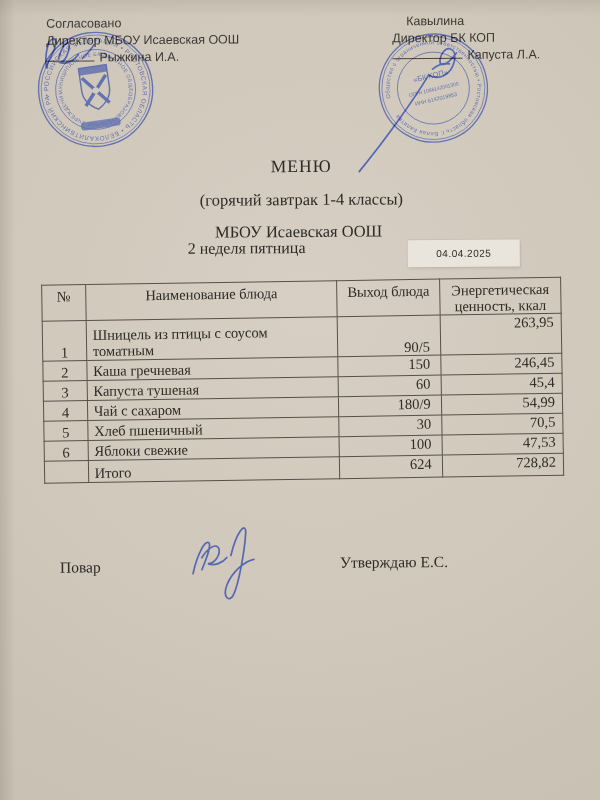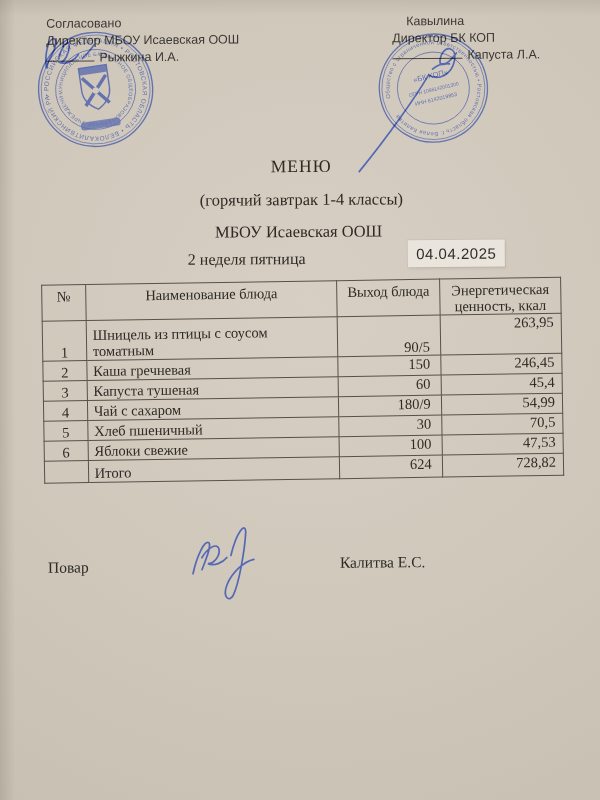--- a/index.html
+++ b/index.html
@@ -43,26 +43,26 @@
   .signature path{fill:none;stroke:#5568b5;stroke-width:1.7;stroke-linecap:round;}
   .sig-left{left:38px;top:30px;}
   .sig-right{left:344px;top:40px;}
   .sig-center{left:175px;top:511px;}
 
   
   .titleblock{position:absolute;left:0;top:0;width:600px;color:#2e2b26;}
   .t-heading{position:absolute;left:0;top:156px;width:600px;text-align:center;font-size:17.5px;letter-spacing:1px;}
   .t-sub{position:absolute;left:0;top:190px;width:600px;text-align:center;font-size:16.5px;}
   .t-school{position:absolute;left:0;top:222px;width:594px;text-align:center;font-size:16.5px;}
-  .t-week{position:absolute;left:186px;top:250px;font-size:16px;}
+  .t-week{position:absolute;left:186px;top:239px;font-size:16px;}
   .date-box{
-    position:absolute;left:406px;top:241px;width:97px;height:27px;
+    position:absolute;left:406px;top:241px;width:112px;height:27px;
     background:#e9e5dc;box-shadow:0 0 0 1px rgba(0,0,0,0.05),1px 2px 3px rgba(0,0,0,0.07);
     text-align:center;line-height:27px;
-    font-family:"Liberation Sans",sans-serif;font-size:15px;color:#2f2d29;letter-spacing:.5px;
+    font-family:"Liberation Sans",sans-serif;font-size:10px;color:#2f2d29;letter-spacing:.5px;
   }
 
   
   .menu-table{
     position:absolute;left:40px;top:283px;width:520px;
     border-collapse:collapse;transform:rotate(-0.5deg);transform-origin:0 50%;
     font-size:14.5px;color:#2e2b26;
   }
   .menu-table td,.menu-table th{
     border:1px solid #56524a;padding:0 6px;line-height:1.12;
@@ -77,21 +77,21 @@
   tr.r-big{height:40px;}
   tr.r{height:20px;}
   tr.r-total{height:22px;}
   td.c-num{text-align:center;vertical-align:bottom;}
   td.c-dish{text-align:left;vertical-align:bottom;white-space:pre-line;padding-bottom:1px;}
   td.c-out{text-align:right;vertical-align:top;padding-right:10px;}
   td.c-out.vb{vertical-align:bottom;}
   td.c-kcal{text-align:right;vertical-align:top;padding-right:7px;}
 
   
-  .f-role{position:absolute;left:44px;top:557px;font-size:15.5px;color:#2e2b26;}
+  .f-role{position:absolute;left:56px;top:557px;font-size:15.5px;color:#2e2b26;}
   .f-name{position:absolute;left:336px;top:554px;font-size:15.5px;color:#2e2b26;}
 </style>
 </head>
 <body>
 
 <div class="paper">
   <div class="tilt">
 
     <div class="approve approve-left">
       <div>Согласовано</div>
@@ -205,16 +205,16 @@
       <tr class="r-total">
         <td class="c-num"></td>
         <td class="c-dish">Итого</td>
         <td class="c-out">624</td>
         <td class="c-kcal">728,82</td>
       </tr>
     </tbody>
       </table>
 
     <div class="f-role">Повар</div>
-    <div class="f-name">Калитва Е.С.</div>
+    <div class="f-name">Утверждаю Е.С.</div>
 
   </div>
 </div>
 
 </body></html>

